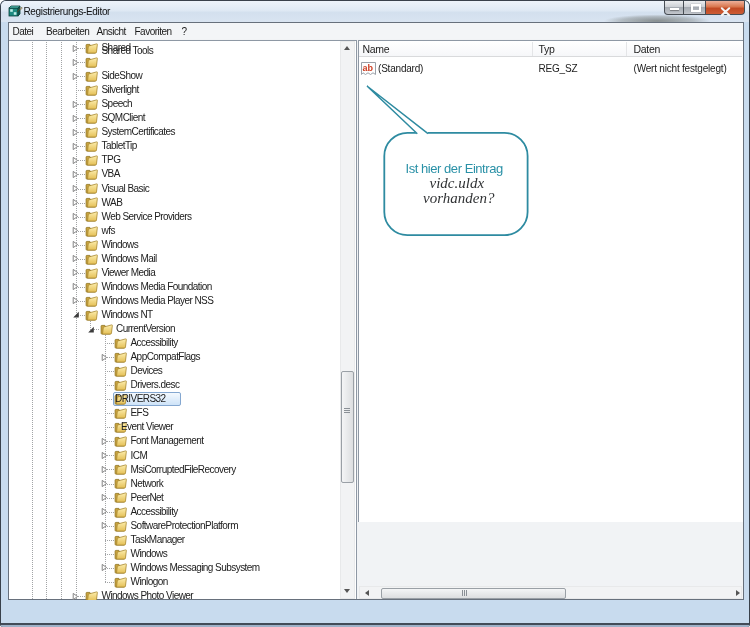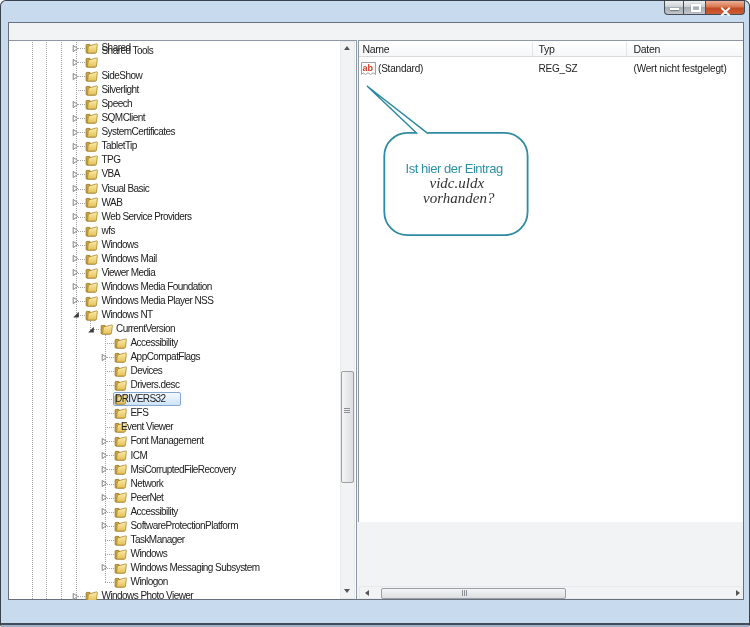--- a/index.html
+++ b/index.html
@@ -39,34 +39,53 @@
 #statusbar{position:absolute;left:8px;top:602px;width:736px;height:17px;background:#fbfcfd;border:1px solid #98a2ac;font-size:10px;color:#15161a}
 #statustext{position:absolute;left:-1px;top:2.5px;letter-spacing:-0.57px}
 #botline{position:absolute;left:1px;top:623px;width:748px;height:2px;background:#434c58}
 #botlight{position:absolute;left:1px;top:625px;width:748px;height:1.5px;background:#9fb2c8}
 #callout{position:absolute;left:0;top:0;pointer-events:none}
 .co-sans{position:absolute;font-size:13px;letter-spacing:-0.45px;line-height:13px;color:#2a91a7}
 .co-it{position:absolute;font-family:"Liberation Serif",serif;font-style:italic;font-size:15px;line-height:15px;color:#303234}
 </style></head>
 <body>
 <div id="win">
+  <div id="titlebar">
+    <div id="tsmudge"></div>
+    <svg id="ticon" width="15" height="15" viewBox="0 0 15 15">
+      <rect x="1" y="4" width="9" height="8" fill="#1d8a80" stroke="#0c3f3a" stroke-width="0.8"></rect>
+      <path d="M1 4 L3 2 L12 2 L10 4 Z" fill="#57c8bc" stroke="#0c3f3a" stroke-width="0.8"></path>
+      <path d="M10 4 L12 2 L12 10 L10 12 Z" fill="#0f5f58" stroke="#0c3f3a" stroke-width="0.8"></path>
+      <rect x="2.2" y="5.2" width="2.6" height="2.6" fill="#bfeee8"></rect>
+      <rect x="5.8" y="8.2" width="2.6" height="2.6" fill="#bfeee8"></rect>
+      <path d="M9 8 L13.5 3.2 L14.3 4 L12.6 5.8 L11.6 5.2 L9.8 7.2 Z" fill="#e8e0c8" stroke="#5a4a20" stroke-width="0.6"></path>
+    </svg>
+    <div id="ttext">Registrierungs-Editor</div>
+  </div>
   <div id="caps">
     <div id="cap-min" class="cap">
         <div id="g-min"></div>
       </div>
     <div id="cap-max" class="cap">
         <div id="g-max"></div>
       </div>
     <div id="cap-close" class="cap">
         <div id="g-close"><svg width="11" height="10" viewBox="0 0 11 10">
             <path d="M1.8 1.2 L9.2 8.3 M9.2 1.2 L1.8 8.3" stroke="#f4f6f6" stroke-width="2" stroke-linecap="round"></path>
           </svg></div>
       </div>
   </div>
   <div id="client">
+    <div id="menubar">
+      <div class="mi" style="left:3.5px">Datei</div>
+      <div class="mi" style="left:37px">Bearbeiten</div>
+      <div class="mi" style="left:87.5px">Ansicht</div>
+      <div class="mi" style="left:125.5px">Favoriten</div>
+      <div class="mi" style="left:172.5px">?</div>
+    </div>
     <div id="panes">
       <div id="treepane">
         <svg width="0" height="0">
             <defs>
               <linearGradient id="fg" x1="0" y1="0" x2="0" y2="1">
                 <stop offset="0" stop-color="#fdeeae"></stop>
                 <stop offset="1" stop-color="#e4bf55"></stop>
               </linearGradient>
             </defs>
           </svg>

